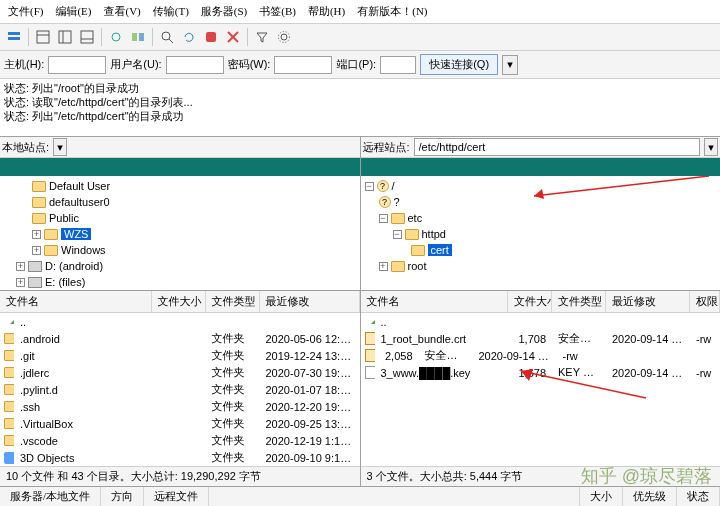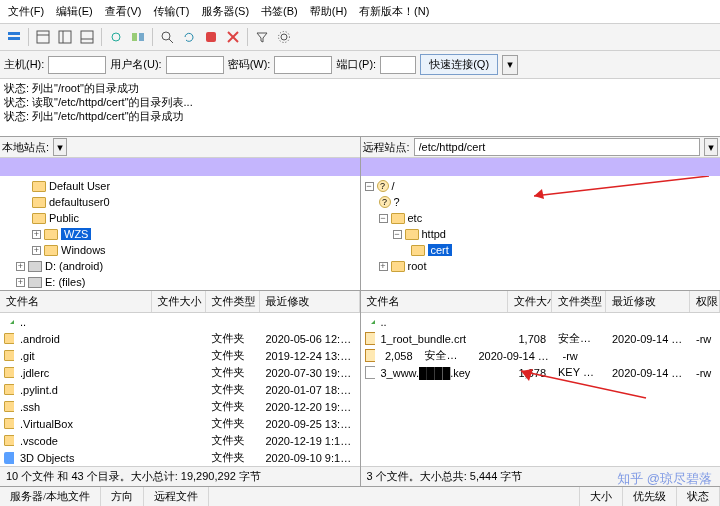--- a/index.html
+++ b/index.html
@@ -1,30 +1,30 @@
 <!DOCTYPE html>
 <html><head>
 <meta charset="utf-8">
 <style>
   * { box-sizing: border-box; margin: 0; padding: 0; font-family: "Microsoft YaHei", "Segoe UI", Tahoma, sans-serif; font-size: 11px; color: #000; }
   body { background: #f0f0f0; width: 720px; height: 506px; overflow: hidden; display: flex; flex-direction: column; }
   .menubar { display: flex; gap: 4px; padding: 2px 4px; background: #fff; border-bottom: 1px solid #d0d0d0; }
-  .menubar span { padding: 2px 4px; cursor: default; }
+  .menubar span { padding: 2px 4px; cursor: default; font-family: Liberation Serif, serif; }
   .toolbar { display: flex; gap: 2px; padding: 3px 4px; background: #f4f4f4; border-bottom: 1px solid #d0d0d0; }
   .tbtn { width: 20px; height: 20px; display: flex; align-items: center; justify-content: center; border: 1px solid transparent; }
   .tsep { width: 1px; background: #c8c8c8; margin: 1px 2px; }
   .connrow { display: flex; align-items: center; gap: 4px; padding: 3px 4px; background: #f4f4f4; border-bottom: 1px solid #d0d0d0; }
   .connrow label { white-space: nowrap; }
   .connrow input { border: 1px solid #a0a0a0; height: 18px; padding: 0 2px; background: #fff; }
   .qbtn { border: 1px solid #7a9ecb; background: #eaf2fb; padding: 2px 8px; }
   .ddbtn { border: 1px solid #a0a0a0; background: #f0f0f0; width: 16px; height: 20px; display:flex; align-items:center; justify-content:center; }
   .log { background: #fff; border-bottom: 1px solid #a0a0a0; padding: 2px 4px; height: 58px; overflow: hidden; }
   .log div { line-height: 14px; white-space: nowrap; }
   .panes { flex: 1; display: flex; min-height: 0; }
-  .pane { flex: 1; display: flex; flex-direction: column; min-width: 0; border-right: 1px solid #a0a0a0; background:#c4b5fd;}
+  .pane { flex: 1; display: flex; flex-direction: column; min-width: 0; border-right: 1px solid #a0a0a0; background:#0f766e;}
   .pane:last-child { border-right: none; }
   .pathrow { display: flex; align-items: center; border-bottom: 1px solid #d0d0d0; background:#f4f4f4; padding:1px 2px; gap:4px;}
   .pathrow .pathinput { flex:1; border:1px solid #a0a0a0; background:#fff; height:18px; padding:0 4px; }
   .pathrow .dd { width:14px; height:18px; border:1px solid #a0a0a0; background:#f0f0f0; display:flex; align-items:center; justify-content:center; }
   .tree { flex: 0 0 115px; overflow:auto; padding:2px 4px; border-bottom:1px solid #a0a0a0; background:#fff; position:relative;margin-top:18px;}
   .tree-row { display:flex; align-items:center; gap:3px; height:16px; white-space:nowrap; }
   .exp { width:9px; height:9px; border:1px solid #888; font-size:9px; line-height:7px; text-align:center; color:#555; background:#fff;}
   .folder-ico { width:14px; height:11px; background:#ffda8a; border:1px solid #caa23a; border-radius:1px; display:inline-block;}
   .drive-ico { width:14px; height:11px; background:#d6d6d6; border:1px solid #888; display:inline-block;}
   .q-ico { width:12px; height:12px; border-radius:50%; background:#ffe9b3; border:1px solid #c9a94b; font-size:9px; text-align:center; line-height:10px;}
@@ -38,21 +38,21 @@
   .file-ico { width:11px; height:13px; border:1px solid #999; background:#fff; display:inline-block; position:relative;}
   .file-ico::after{content:""; position:absolute; right:-1px; top:-1px; border:3px solid transparent; border-top-color:#f0f0f0; border-right-color:#f0f0f0;}
   .cert-ico { width:11px; height:13px; border:1px solid #c08a2a; background:#ffe9b3; display:inline-block;}
   .up-ico { width:11px; height:11px; display:inline-block; }
   .up-ico::before{content:"";display:block;width:0;height:0;border:5px solid transparent;border-bottom-color:#4aa84a;margin:-3px auto 0;}
   .three-ico{ width:12px; height:12px; background:#5aa0ff; border-radius:2px; display:inline-block;}
   .statusline{ padding:2px 6px; border-top:1px solid #cfcfcf; background:#f4f4f4; white-space:nowrap;}
   .footer { display:flex; border-top:1px solid #a0a0a0; background:#f4f4f4; }
   .footer span{ padding:2px 10px; border-right:1px solid #d6d6d6;font-family:Liberation Serif, serif;}
   .arrow-svg{position:absolute; pointer-events:none;}
-  .watermark{ position:fixed; right:8px; bottom:18px; color:#1d4ed8; font-size:13px; opacity:0.55; pointer-events:none;}
+  .watermark{ position:fixed; right:8px; bottom:18px; color:#4d7c0f; font-size:18px; opacity:0.55; pointer-events:none;}
   
   .lc-name{flex:1; min-width:100px;} .lc-size{width:54px;} .lc-type{width:54px;} .lc-date{width:100px;}
   .rc-name{flex:1; min-width:110px;} .rc-size{width:44px;} .rc-type{width:54px;} .rc-date{width:84px;} .rc-perm{width:30px;}
 </style>
 </head>
 <body>
 
 <div class="menubar">
   <span>文件(F)</span>
   <span>编辑(E)</span>

